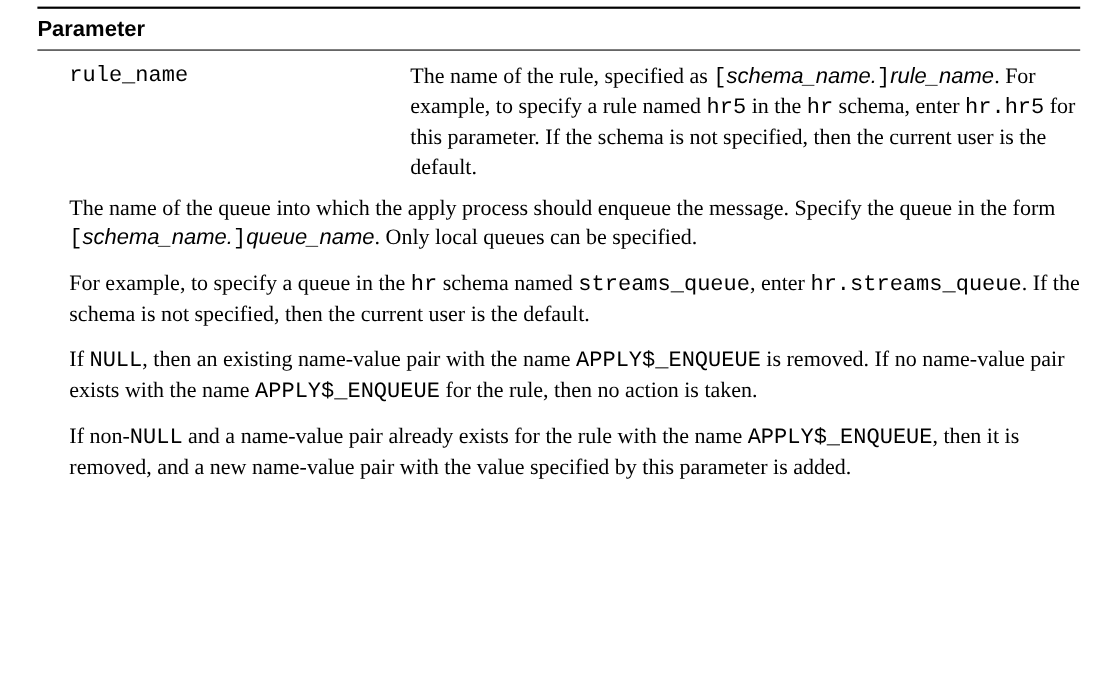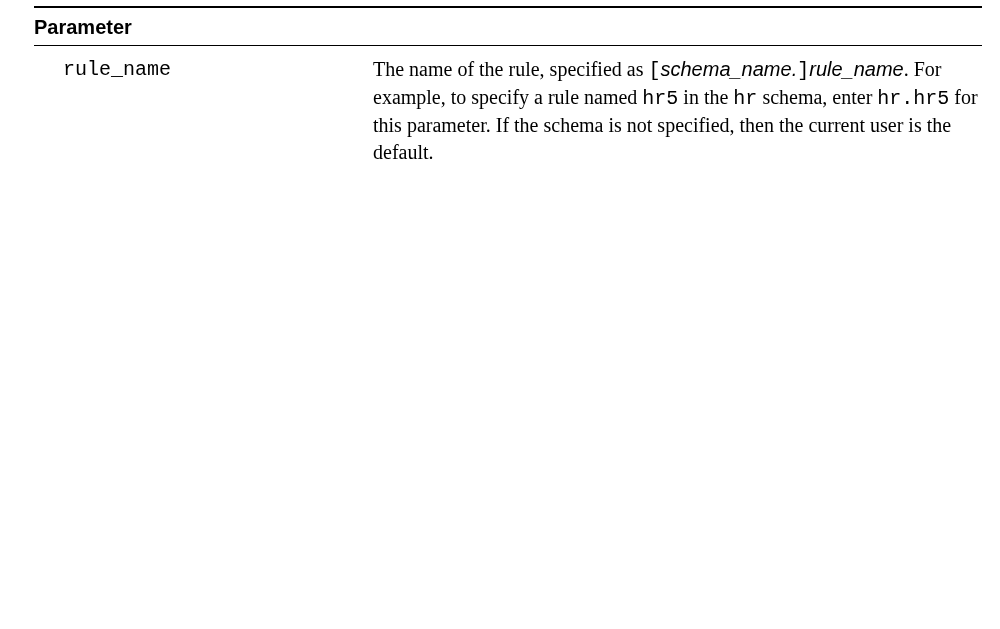--- a/index.html
+++ b/index.html
@@ -63,16 +63,20 @@
 
   <div id="table-body">
       <div class="row">
         <div class="col-param param-name">rule_name</div>
         <div class="col-desc">
           <p class="para">The name of the rule, specified as <code class="mono">[</code><code class="mono-italic">schema_name.</code><code class="mono">]</code><code class="mono-italic">rule_name</code>. For example, to specify a rule named <code class="mono">hr5</code> in the <code class="mono">hr</code> schema, enter <code class="mono">hr.hr5</code> for this parameter. If the schema is not specified, then the current user is the default.</p>
         </div>
       </div>
       <div class="row">
         <div class="col-desc">
+          <p class="para">The name of the queue into which the apply process should enqueue the message. Specify the queue in the form <code class="mono">[</code><code class="mono-italic">schema_name.</code><code class="mono">]</code><code class="mono-italic">queue_name</code>. Only local queues can be specified.</p>
+          <p class="para">For example, to specify a queue in the <code class="mono">hr</code> schema named <code class="mono">streams_queue</code>, enter <code class="mono">hr.streams_queue</code>. If the schema is not specified, then the current user is the default.</p>
+          <p class="para">If <code class="mono">NULL</code>, then an existing name-value pair with the name <code class="mono">APPLY$_ENQUEUE</code> is removed. If no name-value pair exists with the name <code class="mono">APPLY$_ENQUEUE</code> for the rule, then no action is taken.</p>
+          <p class="para">If non-<code class="mono">NULL</code> and a name-value pair already exists for the rule with the name <code class="mono">APPLY$_ENQUEUE</code>, then it is removed, and a new name-value pair with the value specified by this parameter is added.</p>
         </div>
       </div>
     </div>
 </div>
 
 </body></html>

